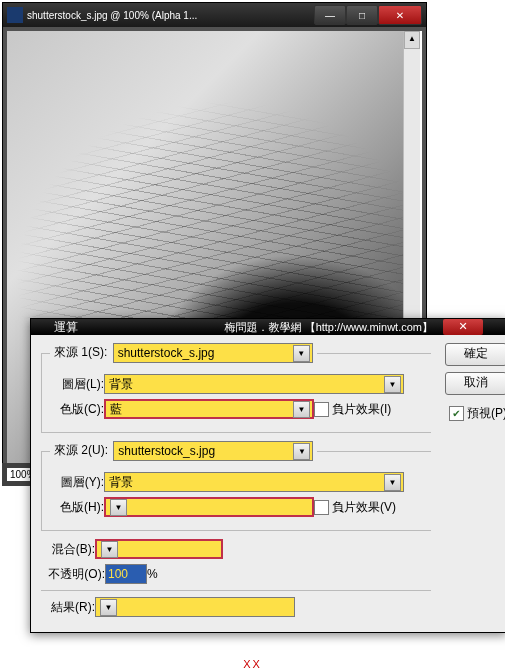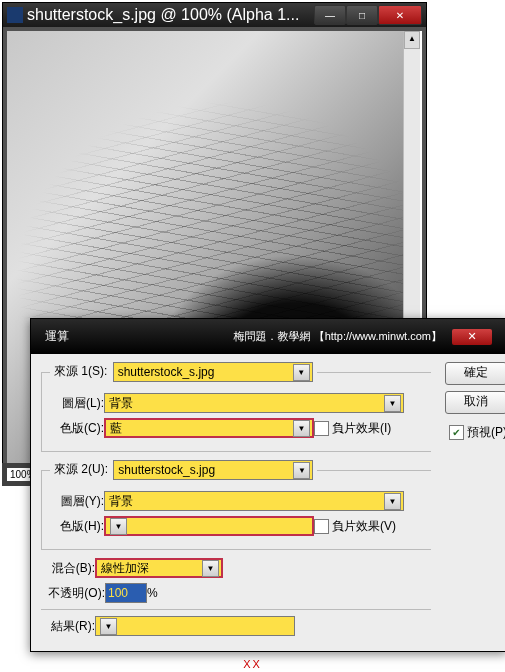--- a/index.html
+++ b/index.html
@@ -33,21 +33,21 @@
 }
 .app-icon {
   width: 16px;
   height: 16px;
   background: #1a3a6e;
   margin-right: 4px;
   display: inline-block;
 }
 .title-text {
   flex: 1;
-  font-size: 16px;
+  font-size: 10px;
   white-space: nowrap;
   overflow: hidden;
 }
 .win-controls {
   display: flex;
   gap: 0;
 }
 .win-btn {
   width: 30px;
   height: 18px;
@@ -125,26 +125,26 @@
 .dialog {
   position: absolute;
   top: 318px;
   left: 30px;
   width: 475px;
   background: #ededed;
   border: 1px solid #000;
   box-shadow: 0 2px 10px rgba(0,0,0,0.5);
 }
 .dialog-titlebar {
-  height: 35px;
+  height: 16px;
   background: linear-gradient(to bottom,#2a2a2a,#000);
   color: #fff;
   display: flex;
   align-items: center;
-  padding: 0 14px;
+  padding: 0 23px;
   font-size: 12px;
 }
 .dlg-title { flex: 0 0 auto; margin-right: 60px; }
 .dlg-watermark { flex: 1; text-align: right; font-size: 11px; }
 .dlg-close {
   width: 40px;
   height: 16px;
   background: linear-gradient(to bottom,#d04040,#a01010);
   border-radius: 2px;
   margin-left: 10px;
@@ -349,21 +349,20 @@
             <span class="dd-arrow">▼</span>
           </span>
           <span class="chk"></span>
           <span class="chklabel">負片效果(V)</span>
         </div>
       </fieldset>
 
       <div class="row">
         <span class="lbl">混合(B):</span>
         <span class="dropdown hl" style="width:128px">
-          <span class="dd-val">線性加深</span>
           <span class="dd-arrow">▼</span>
         </span>
       </div>
 
       <div class="row">
         <span class="lbl" style="width:64px">不透明(O):</span>
         <input class="num-input sel" value="100" style="">
         <span>%</span>
       </div>
 

